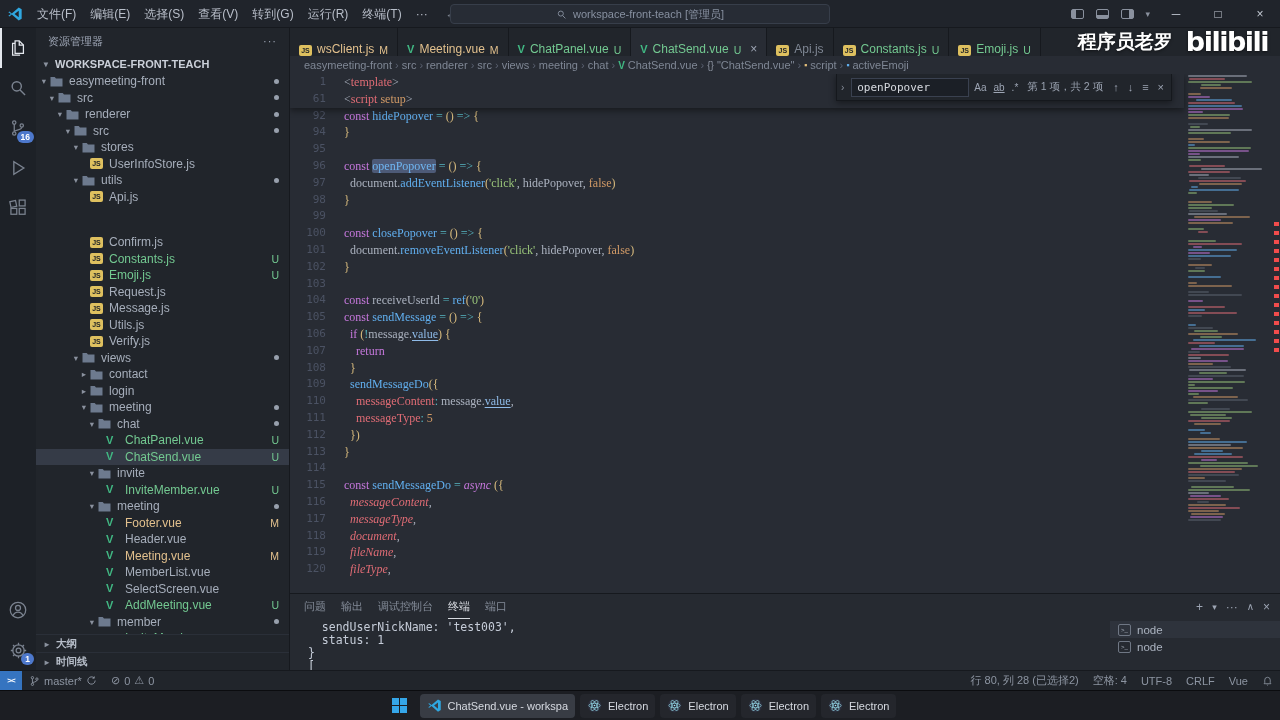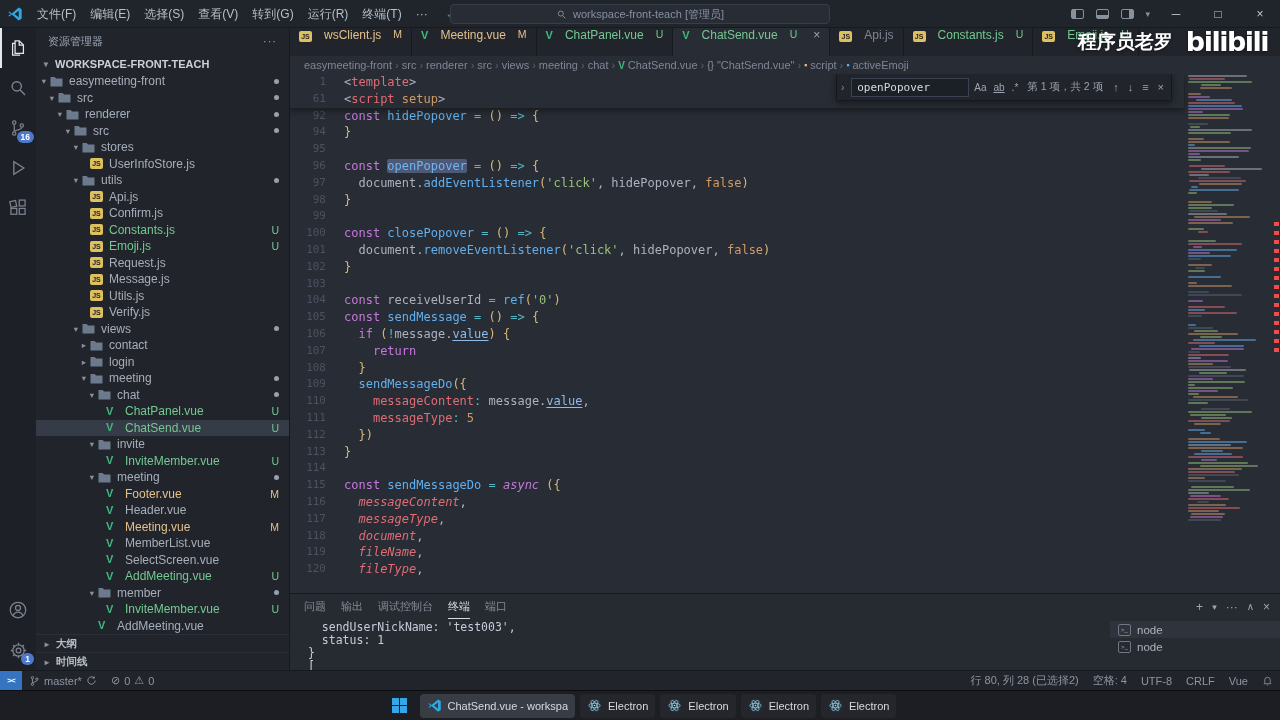--- a/index.html
+++ b/index.html
@@ -41,36 +41,36 @@
 .git-dot{width:5px;height:5px;border-radius:50%;background:#98a0ad;margin-left:auto;}
 .git-badge{margin-left:auto;font-size:10.5px;}
 .js-badge{display:inline-flex;width:13px;height:11px;background:#dec05f;color:#1d2026;font-size:7px;font-weight:700;align-items:center;justify-content:center;border-radius:2px;}
 .vue-badge{color:#41b883;font-weight:700;font-size:11px;line-height:1;}
 .vue-badge.sm{font-size:10px;}
 .sb-section{height:18px;display:flex;align-items:center;gap:4px;border-top:1px solid #2a2f38;font-size:10.5px;font-weight:700;color:#b7bec9;padding-left:6px;}
 .sb-section .twistie{flex:0 0 10px;}
 
 .editor-col{flex:1;min-width:0;display:flex;flex-direction:column;background:#282c34;}
 .tabbar{height:28px;background:#21252b;display:flex;align-items:stretch;overflow:hidden;}
-.tab{display:flex;align-items:flex-start;gap:12px;padding:0 9px;font-size:12px;color:#7e8693;border-right:1px solid #16191e;white-space:nowrap;}
+.tab{display:flex;align-items:flex-end;gap:5px;padding:0 9px;font-size:12px;color:#7e8693;border-right:1px solid #16191e;white-space:nowrap;}
 .tab.active{background:#282c34;color:#d7dae0;}
 .tab .close{margin-left:4px;color:#9da5b4;}
 .tab-badge{font-size:10.5px;}
 .breadcrumb{height:18px;display:flex;align-items:center;font-size:11px;color:#7f8795;padding-left:14px;background:#282c34;white-space:nowrap;overflow:hidden;}
 .bc-sep{color:#5a6170;margin:0 3px;font-size:11px;}
 .bc-item{display:flex;align-items:center;gap:3px;}
 .bc-braces{color:#8a919e;font-size:10px;}
 .bc-sym{font-size:9px;line-height:1;}
 .bc-sym.orange{color:#e5c07b;}
 .bc-sym.blue{color:#61afef;}
 
 .editor{flex:1;position:relative;overflow:hidden;font-family:"DejaVu Sans Mono",monospace;font-size:12px;}
 .cl{display:flex;height:16.8px;line-height:16.8px;white-space:pre;}
 .cl .num{flex:0 0 54px;text-align:right;padding-right:18px;color:#4b5263;font-size:11px;}
-.cl .code{color:#abb2bf;}
+.cl .code{color:#abb2bf;font-family:Liberation Serif, serif;}
 .sticky{position:absolute;top:0;left:0;right:96px;z-index:5;background:#282c34;box-shadow:0 3px 6px rgba(0,0,0,.4);}
 .code-lines{position:absolute;top:33.6px;left:0;right:96px;}
 .tk-k{color:#c678dd;}
 .tk-ki{color:#c678dd;font-style:italic;}
 .tk-f{color:#61afef;}
 .tk-v{color:#e06c75;}
 .tk-s{color:#98c379;}
 .tk-n{color:#d19a66;}
 .tk-o{color:#56b6c2;}
 .tk-b{color:#d7ba7d;}
@@ -296,21 +296,21 @@
           <span class="tree-label">utils</span>
           <span class="git-dot"></span>
         </div>
         <div class="tree-row" style="padding-left: 42px;">
           <span class="twistie"></span>
           <span class="tree-icon">
             <span class="js-badge">JS</span>
           </span>
           <span class="tree-label">Api.js</span>
         </div>
-        <div class="tree-row" style="padding-left: 42px;">
+        <div class="tree-row" style="padding-left: 42px; margin-top: 29px;">
           <span class="twistie"></span>
           <span class="tree-icon">
             <span class="js-badge">JS</span>
           </span>
           <span class="tree-label">Confirm.js</span>
         </div>
         <div class="tree-row" style="padding-left: 42px;">
           <span class="twistie"></span>
           <span class="tree-icon">
             <span class="js-badge">JS</span>

